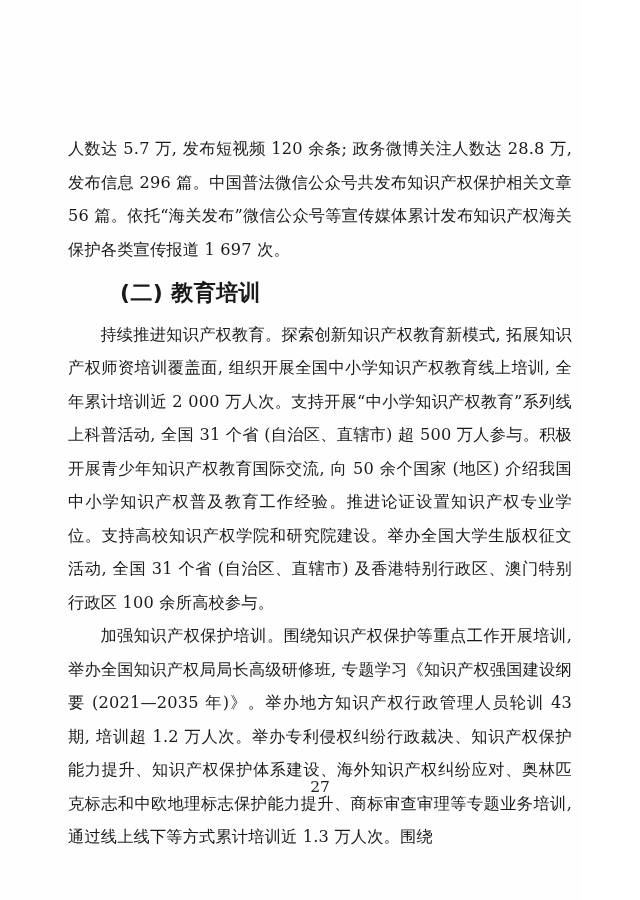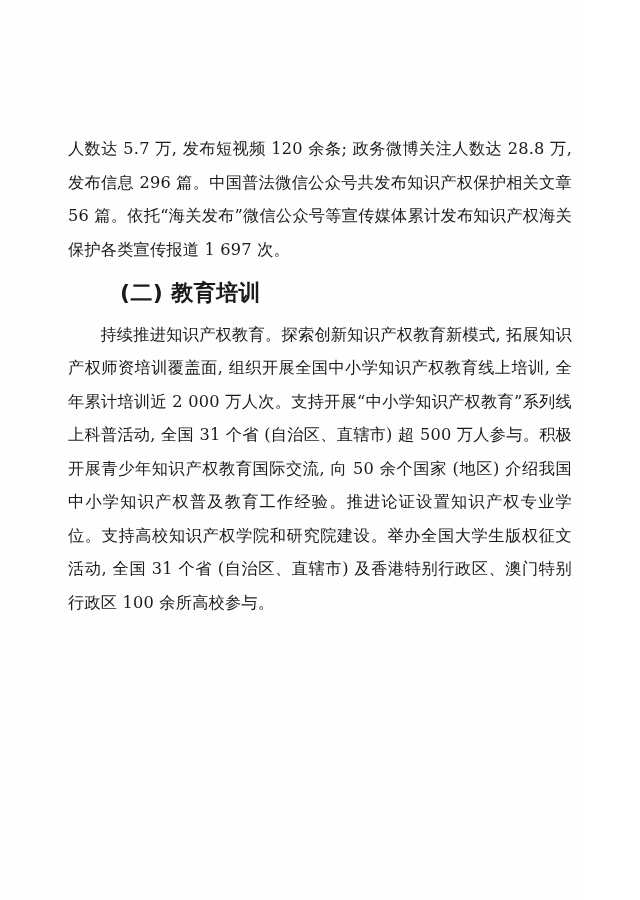--- a/index.html
+++ b/index.html
@@ -70,16 +70,18 @@
   <div class="content">
 
     <p class="para">人数达 5.7 万, 发布短视频 120 余条; 政务微博关注人数达 28.8 万, 发布信息 296 篇。中国普法微信公众号共发布知识产权保护相关文章 56 篇。依托“海关发布”微信公众号等宣传媒体累计发布知识产权海关保护各类宣传报道 1 697 次。</p>
 
     <div class="block-gap"></div>
 
     <p class="heading">(二) 教育培训</p>
 
     <p class="para indent">持续推进知识产权教育。探索创新知识产权教育新模式, 拓展知识产权师资培训覆盖面, 组织开展全国中小学知识产权教育线上培训, 全年累计培训近 2 000 万人次。支持开展“中小学知识产权教育”系列线上科普活动, 全国 31 个省 (自治区、直辖市) 超 500 万人参与。积极开展青少年知识产权教育国际交流, 向 50 余个国家 (地区) 介绍我国中小学知识产权普及教育工作经验。推进论证设置知识产权专业学位。支持高校知识产权学院和研究院建设。举办全国大学生版权征文活动, 全国 31 个省 (自治区、直辖市) 及香港特别行政区、澳门特别行政区 100 余所高校参与。</p>
 
+    <p class="para indent">加强知识产权保护培训。围绕知识产权保护等重点工作开展培训, 举办全国知识产权局局长高级研修班, 专题学习《知识产权强国建设纲要 (2021—2035 年)》。举办地方知识产权行政管理人员轮训 43 期, 培训超 1.2 万人次。举办专利侵权纠纷行政裁决、知识产权保护能力提升、知识产权保护体系建设、海外知识产权纠纷应对、奥林匹克标志和中欧地理标志保护能力提升、商标审查审理等专题业务培训, 通过线上线下等方式累计培训近 1.3 万人次。围绕</p>
 
   </div>
 
+  <div class="page-number">27</div>
 </div>
 
 </body></html>

